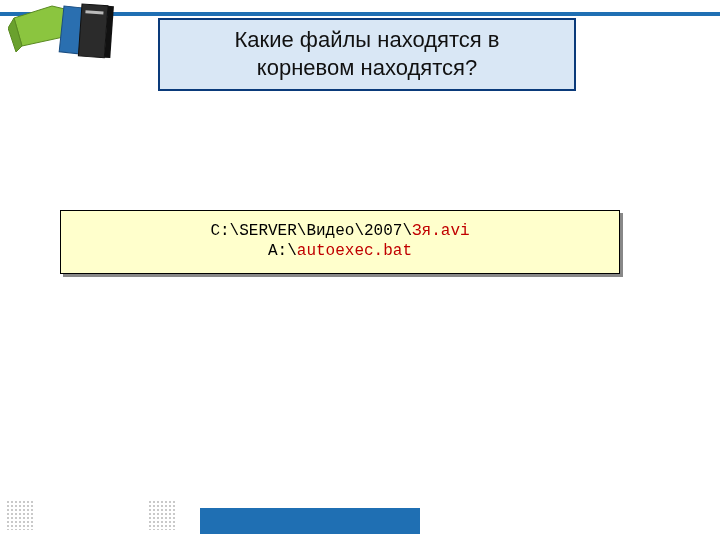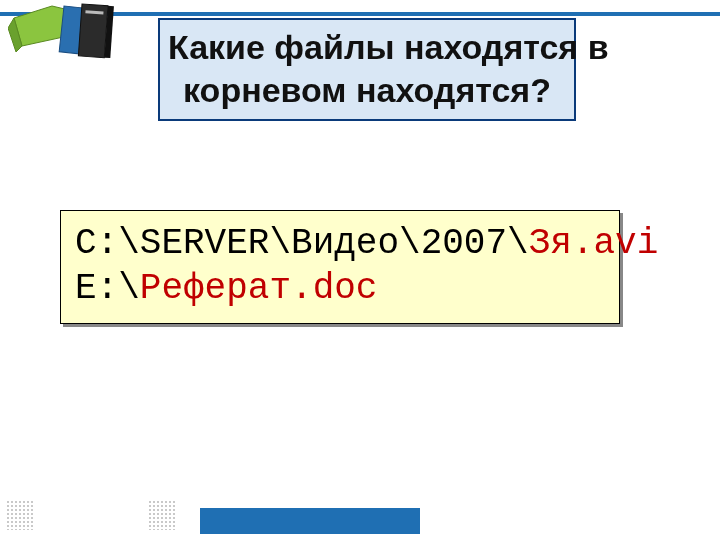--- a/index.html
+++ b/index.html
@@ -38,45 +38,46 @@
     top: 18px;
     left: 158px;
     width: 418px;
     background: #d9e7f5;
     border: 2px solid #0a3a7a;
     text-align: center;
     padding: 6px 8px 8px 8px;
     box-sizing: border-box;
   }
   .title-box .line {
-    font-size: 34px;
-    font-weight: bold;
+    font-size: 22px;
+    font-weight: normal;
     color: #111;
     line-height: 1.25;
     white-space: nowrap;
   }
 
   
   .panel {
     position: absolute;
     top: 210px;
     left: 60px;
     width: 560px;
     background: #ffffcc;
     border: 1px solid #000;
     box-shadow: 3px 3px 0 #888;
     padding: 10px 14px 12px 14px;
     box-sizing: border-box;
   }
   .row {
     font-family: "Courier New", monospace;
-    font-size: 36px;
+    font-size: 16px;
     color: #000;
     line-height: 1.25;
     white-space: pre;
+    text-align: center;
   }
   .row .seg { display: inline; }
   .hl { color: #c00000; }
 
   
   .bottom-bar {
     position: absolute;
     bottom: 6px;
     left: 200px;
     width: 220px;
@@ -117,18 +118,18 @@
   </svg>
 </div>
 
 <div class="title-box">
   <div class="line">Какие файлы  находятся в</div>
   <div class="line">корневом  находятся?</div>
 </div>
 
 <div class="panel" id="file-panel">
     <div class="row"><span class="seg">C:\SERVER\Видео\2007\</span><span class="seg hl">Зя.avi</span></div>
-    <div class="row"><span class="seg">E:\</span><span class="seg hl">Реферат.doc</span></div>
+    <div class="row"><span class="seg">A:\</span><span class="seg hl">autoexec.bat</span></div>
   </div>
 
 <div class="dots-l"></div>
 <div class="dots-c"></div>
 <div class="bottom-bar"></div>
 
 </body></html>

